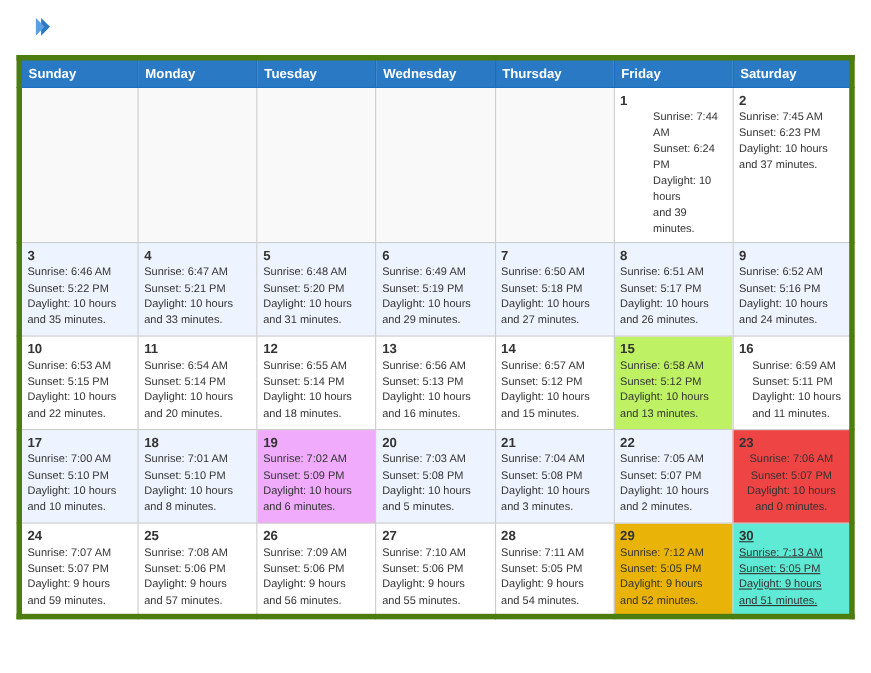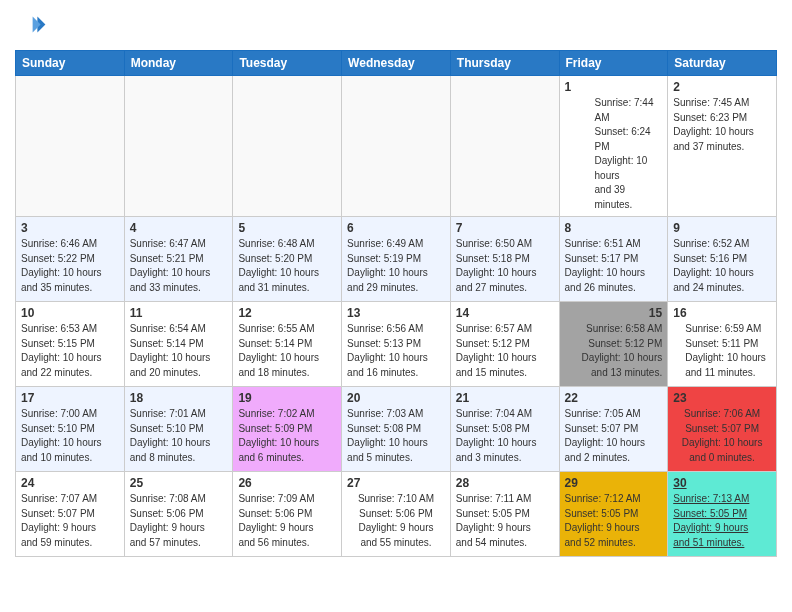--- a/index.html
+++ b/index.html
@@ -45,21 +45,21 @@
       font-weight: bold;
       color: #333;
     }
     .location {
       font-size: 14px;
       color: #555;
     }
     .calendar {
       width: 100%;
       border-collapse: collapse;
-      border: 1px solid #4d7c0f;
+      border: 5px solid #4d7c0f;
     }
     .calendar th {
       background: #2979c5;
       color: #fff;
       font-size: 12px;
       font-weight: bold;
       padding: 5px 6px;
       text-align: left;
       border: 1px solid #1a6ebf;
     }
@@ -226,21 +226,21 @@
 Daylight: 10 hours
 and 16 minutes.</div>
           </td>
           <td style="background: rgb(255, 255, 255);">
             <span class="day-number">14</span>
             <div class="day-info" style="white-space: pre-line;">Sunrise: 6:57 AM
 Sunset: 5:12 PM
 Daylight: 10 hours
 and 15 minutes.</div>
           </td>
-          <td style="background: #a3a3a3; text-align: right;">
+          <td style="background: #bef264;">
             <span class="day-number">15</span>
             <div class="day-info" style="white-space: pre-line;">Sunrise: 6:58 AM
 Sunset: 5:12 PM
 Daylight: 10 hours
 and 13 minutes.</div>
           </td>
           <td style="background: rgb(255, 255, 255);">
             <span class="day-number">16</span>
             <div class="day-info" style="white-space: pre-line; margin-left: 12px;">Sunrise: 6:59 AM
 Sunset: 5:11 PM
@@ -316,21 +316,21 @@
           </td>
           <td style="background: rgb(255, 255, 255);">
             <span class="day-number">26</span>
             <div class="day-info" style="white-space: pre-line;">Sunrise: 7:09 AM
 Sunset: 5:06 PM
 Daylight: 9 hours
 and 56 minutes.</div>
           </td>
           <td style="background: rgb(255, 255, 255);">
             <span class="day-number">27</span>
-            <div class="day-info" style="white-space: pre-line; text-align: center;">Sunrise: 7:10 AM
+            <div class="day-info" style="white-space: pre-line;">Sunrise: 7:10 AM
 Sunset: 5:06 PM
 Daylight: 9 hours
 and 55 minutes.</div>
           </td>
           <td style="background: rgb(255, 255, 255);">
             <span class="day-number">28</span>
             <div class="day-info" style="white-space: pre-line;">Sunrise: 7:11 AM
 Sunset: 5:05 PM
 Daylight: 9 hours
 and 54 minutes.</div>

